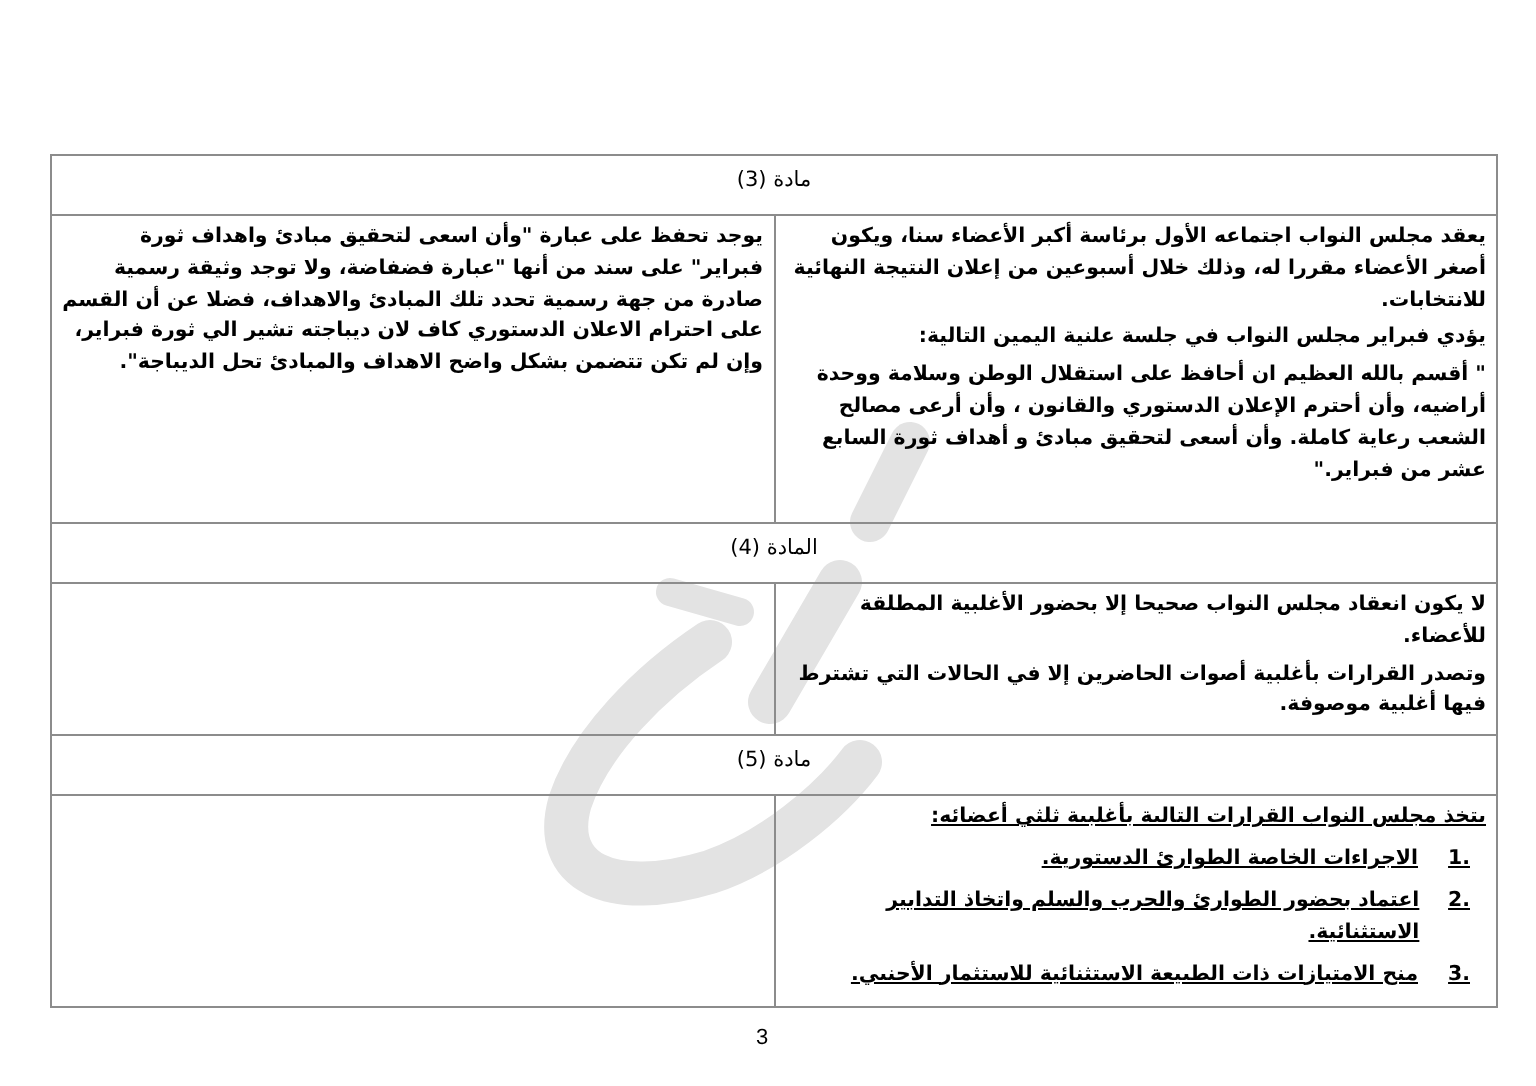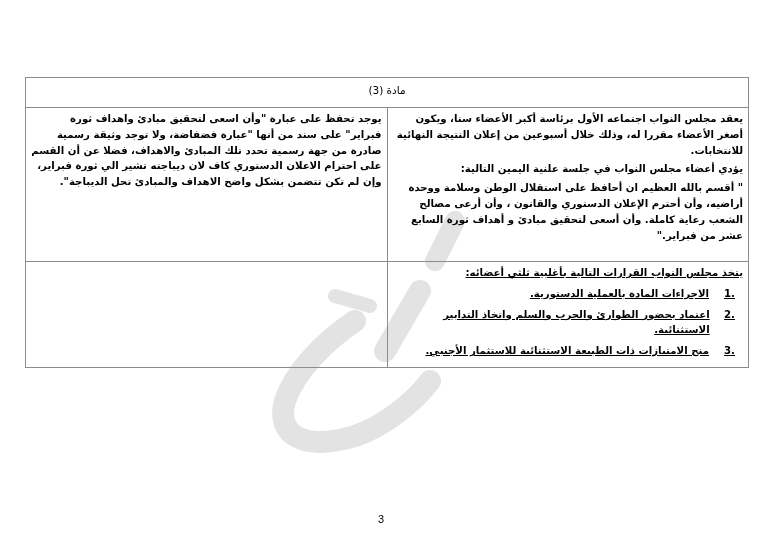--- a/index.html
+++ b/index.html
@@ -40,36 +40,49 @@
   </svg>
 
   <table class="doc">
     <tbody>
         <tr>
       <td class="head" colspan="2">مادة (3)</td>
     </tr>
     <tr class="row-art3-body">
       <td class="rcol">
         <p>يعقد مجلس النواب اجتماعه الأول برئاسة أكبر الأعضاء سنا، ويكون أصغر الأعضاء مقررا له، وذلك خلال أسبوعين من إعلان النتيجة النهائية للانتخابات.</p>
-        <p>يؤدي أعضاء مجلس النواب في جلسة علنية اليمين التالية:</p>
+        <p>يؤدي فبراير مجلس النواب في جلسة علنية اليمين التالية:</p>
         <p class="quote">" أقسم بالله العظيم ان أحافظ على استقلال الوطن وسلامة ووحدة أراضيه، وأن أحترم الإعلان الدستوري والقانون ، وأن أرعى مصالح الشعب رعاية كاملة. وأن أسعى لتحقيق مبادئ و أهداف ثورة السابع عشر من فبراير."</p>
       </td>
       <td class="lcol">
         <p>يوجد تحفظ على عبارة "وأن اسعى لتحقيق مبادئ واهداف ثورة فبراير" على سند من أنها "عبارة فضفاضة، ولا توجد وثيقة رسمية صادرة من جهة رسمية تحدد تلك المبادئ والاهداف، فضلا عن أن القسم على احترام الاعلان الدستوري كاف لان ديباجته تشير الي ثورة فبراير، وإن لم تكن تتضمن بشكل واضح الاهداف والمبادئ تحل الديباجة".</p>
       </td>
     </tr>
 
+    <tr>
+      <td class="head" colspan="2">المادة (4)</td>
+    </tr>
+    <tr class="row-art4-body">
+      <td class="rcol">
+        <p>لا يكون انعقاد مجلس النواب صحيحا إلا بحضور الأغلبية المطلقة للأعضاء.</p>
+        <p>وتصدر القرارات بأغلبية أصوات الحاضرين إلا في الحالات التي تشترط فيها أغلبية موصوفة.</p>
+      </td>
+      <td class="lcol"></td>
+    </tr>
 
+    <tr>
+      <td class="head" colspan="2">مادة (5)</td>
+    </tr>
     <tr class="row-art5-body">
       <td class="rcol">
         <p>يتخذ مجلس النواب القرارات التالية بأغلبية ثلثي أعضائه:</p>
         <ol class="items">
           <li>
             <span class="num">1.</span>
-            <span>الاجراءات المادة بالعملية الدستورية.</span>
+            <span>الاجراءات الخاصة الطوارئ الدستورية.</span>
           </li>
           <li>
             <span class="num">2.</span>
             <span>اعتماد بحضور الطوارئ والحرب والسلم واتخاذ التدابير الاستثنائية.</span>
           </li>
           <li>
             <span class="num">3.</span>
             <span>منح الامتيازات ذات الطبيعة الاستثنائية للاستثمار الأجنبي.</span>
           </li>
         </ol>

